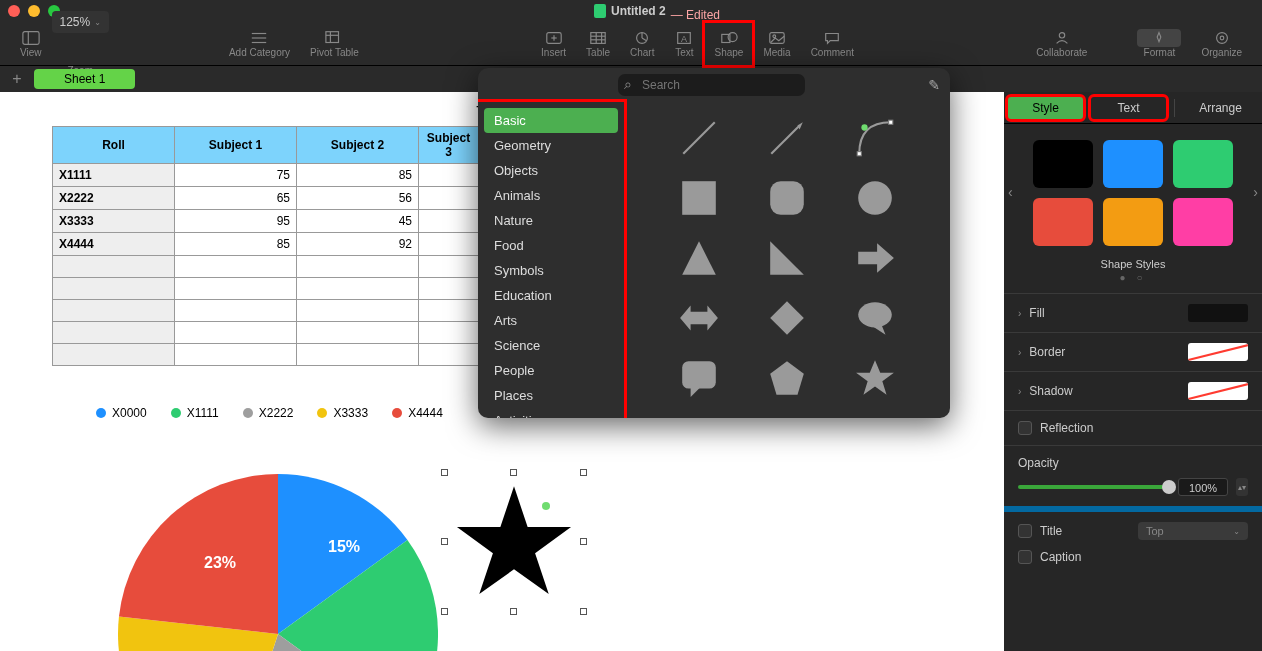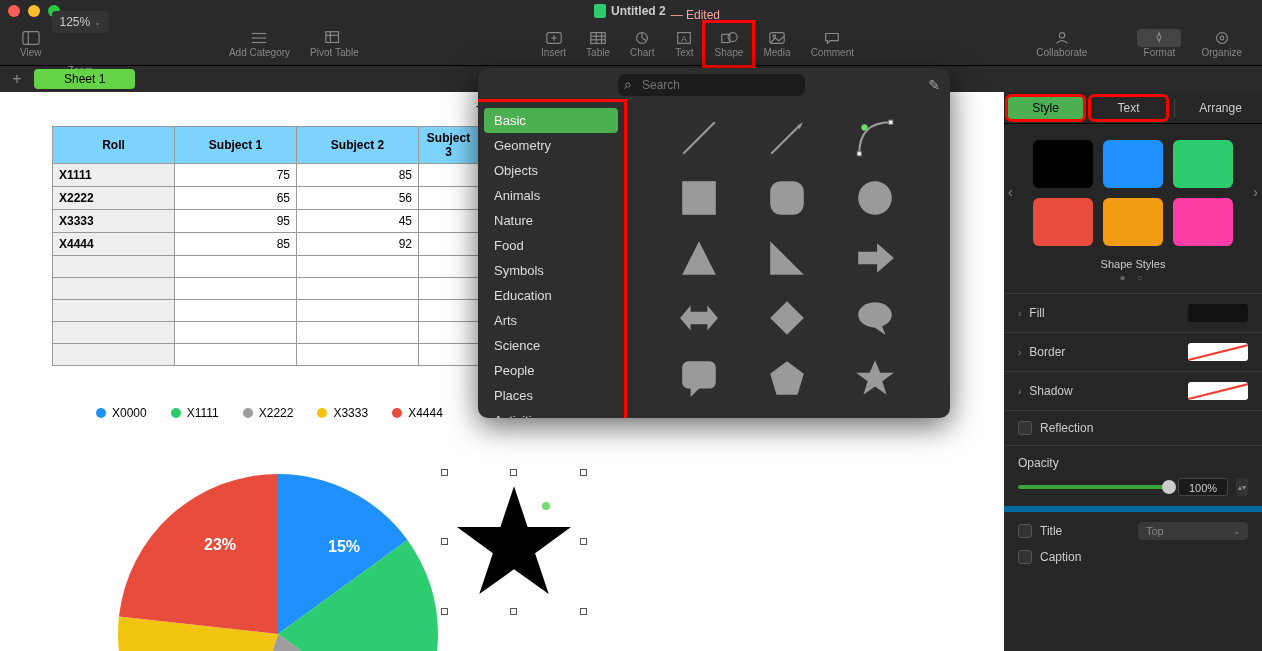--- a/index.html
+++ b/index.html
@@ -353,21 +353,21 @@
       <svg viewBox="0 0 200 200" width="320" height="320">
 
         <path d="M100 100 L100 0 A100 100 0 0 1 180.9 41.2 Z" fill="#1e90ff"></path>
         <path d="M100 100 L180.9 41.2 A100 100 0 0 1 180.9 158.8 Z" fill="#2ecc71"></path>
         <path d="M100 100 L180.9 158.8 A100 100 0 0 1 69.1 195.1 Z" fill="#9e9e9e"></path>
         <path d="M100 100 L69.1 195.1 A100 100 0 0 1 0.6 89.1 Z" fill="#f1c40f"></path>
         <path d="M100 100 L0.6 89.1 A100 100 0 0 1 100 0 Z" fill="#e74c3c"></path>
       </svg>
       <div class="pie-label" style="left:210px; top:64px;">15%</div>
       
-      <div class="pie-label" style="left:86px; top:62px;">23%</div>
+      <div class="pie-label" style="left:86px; top:80px;">23%</div>
     </div>
 
     <div class="star-sel">
       <svg viewBox="0 0 100 100" width="124" height="124">
         <polygon points="50,5 61,38 96,38 67,59 78,92 50,72 22,92 33,59 4,38 39,38" fill="#000"></polygon>
       </svg>
       <div class="handle" style="left:-3px;top:-3px;"></div>
       <div class="handle" style="left:66px;top:-3px;"></div>
       <div class="handle" style="right:-3px;top:-3px;"></div>
       <div class="handle" style="left:-3px;top:66px;"></div>

